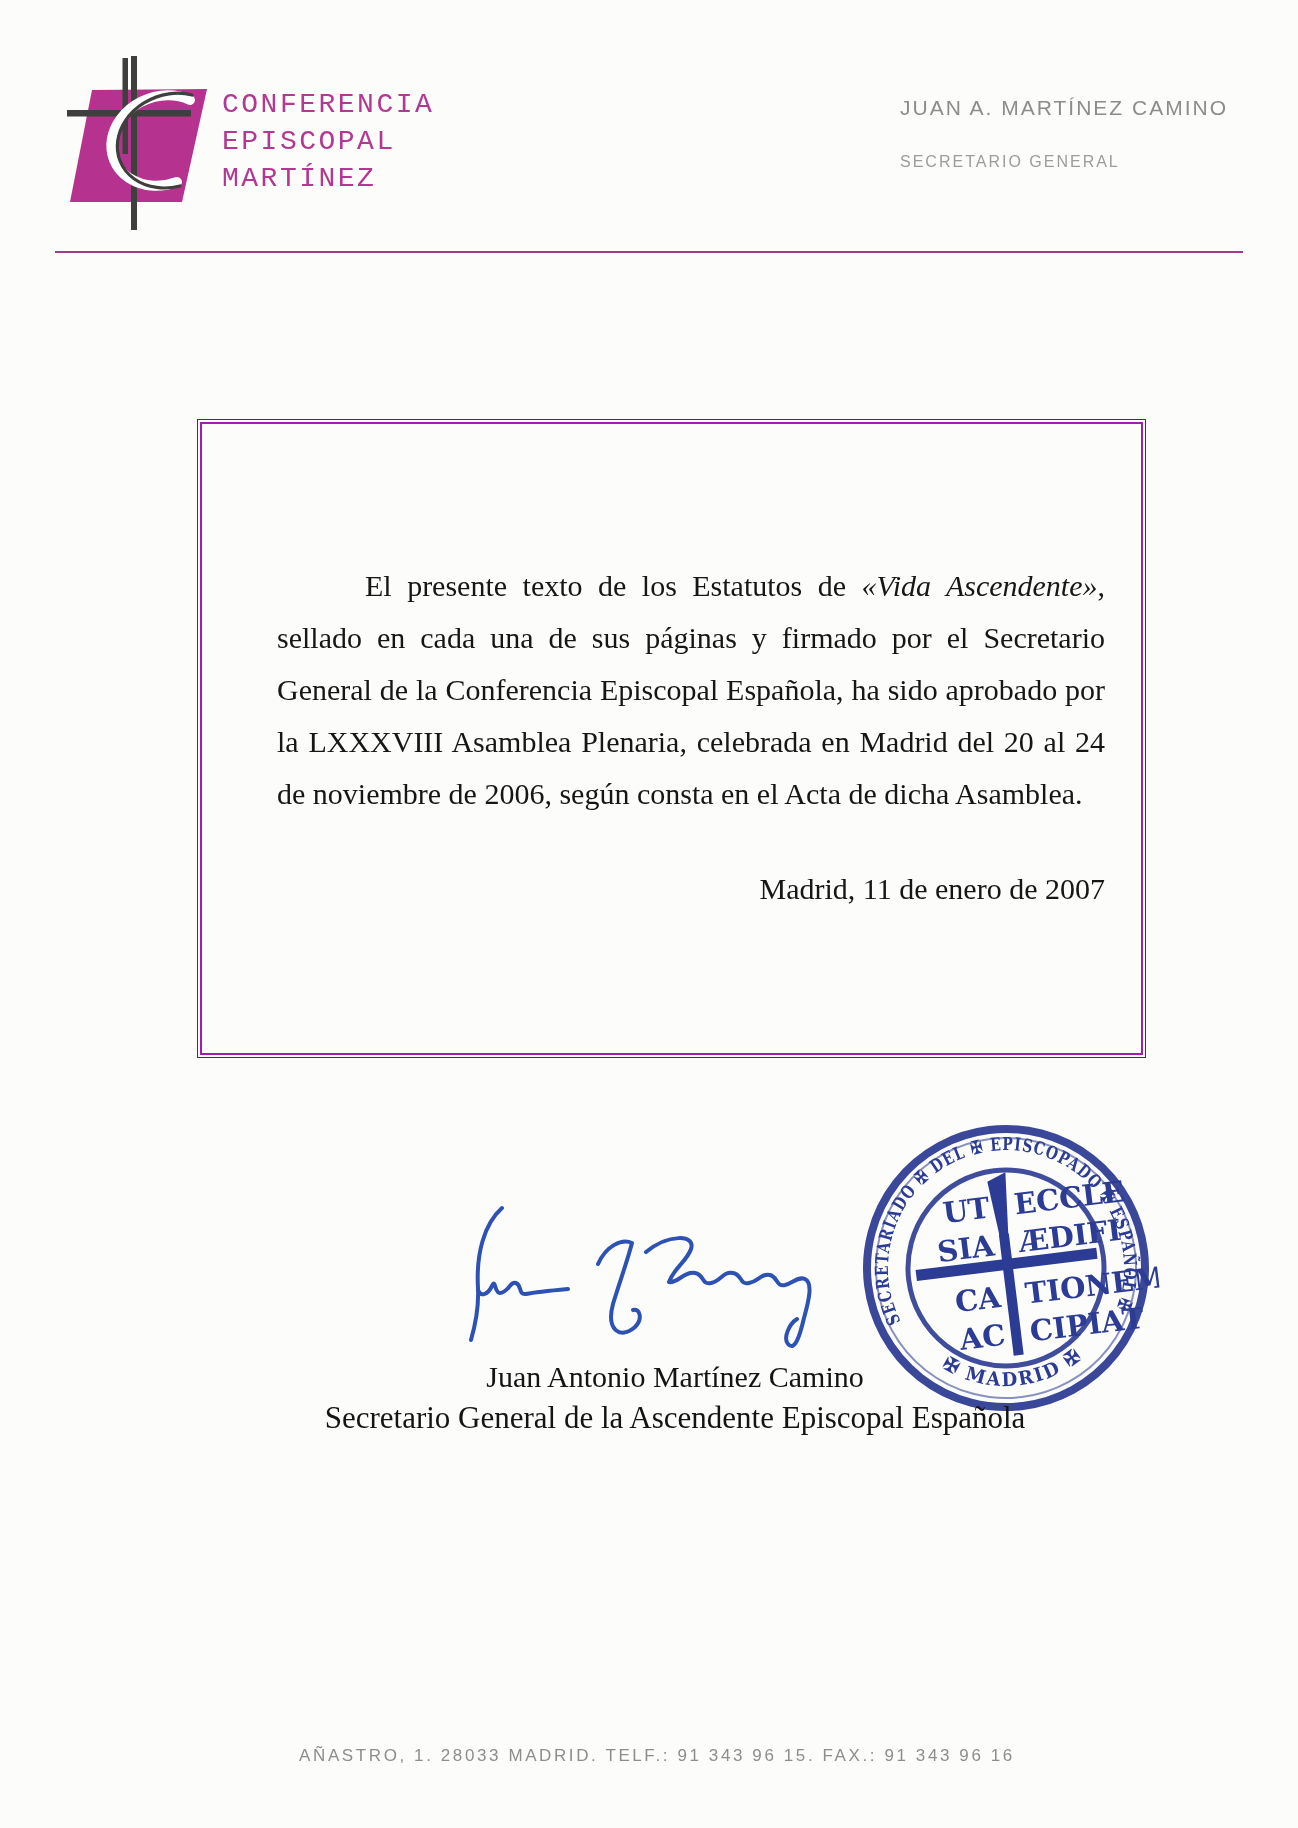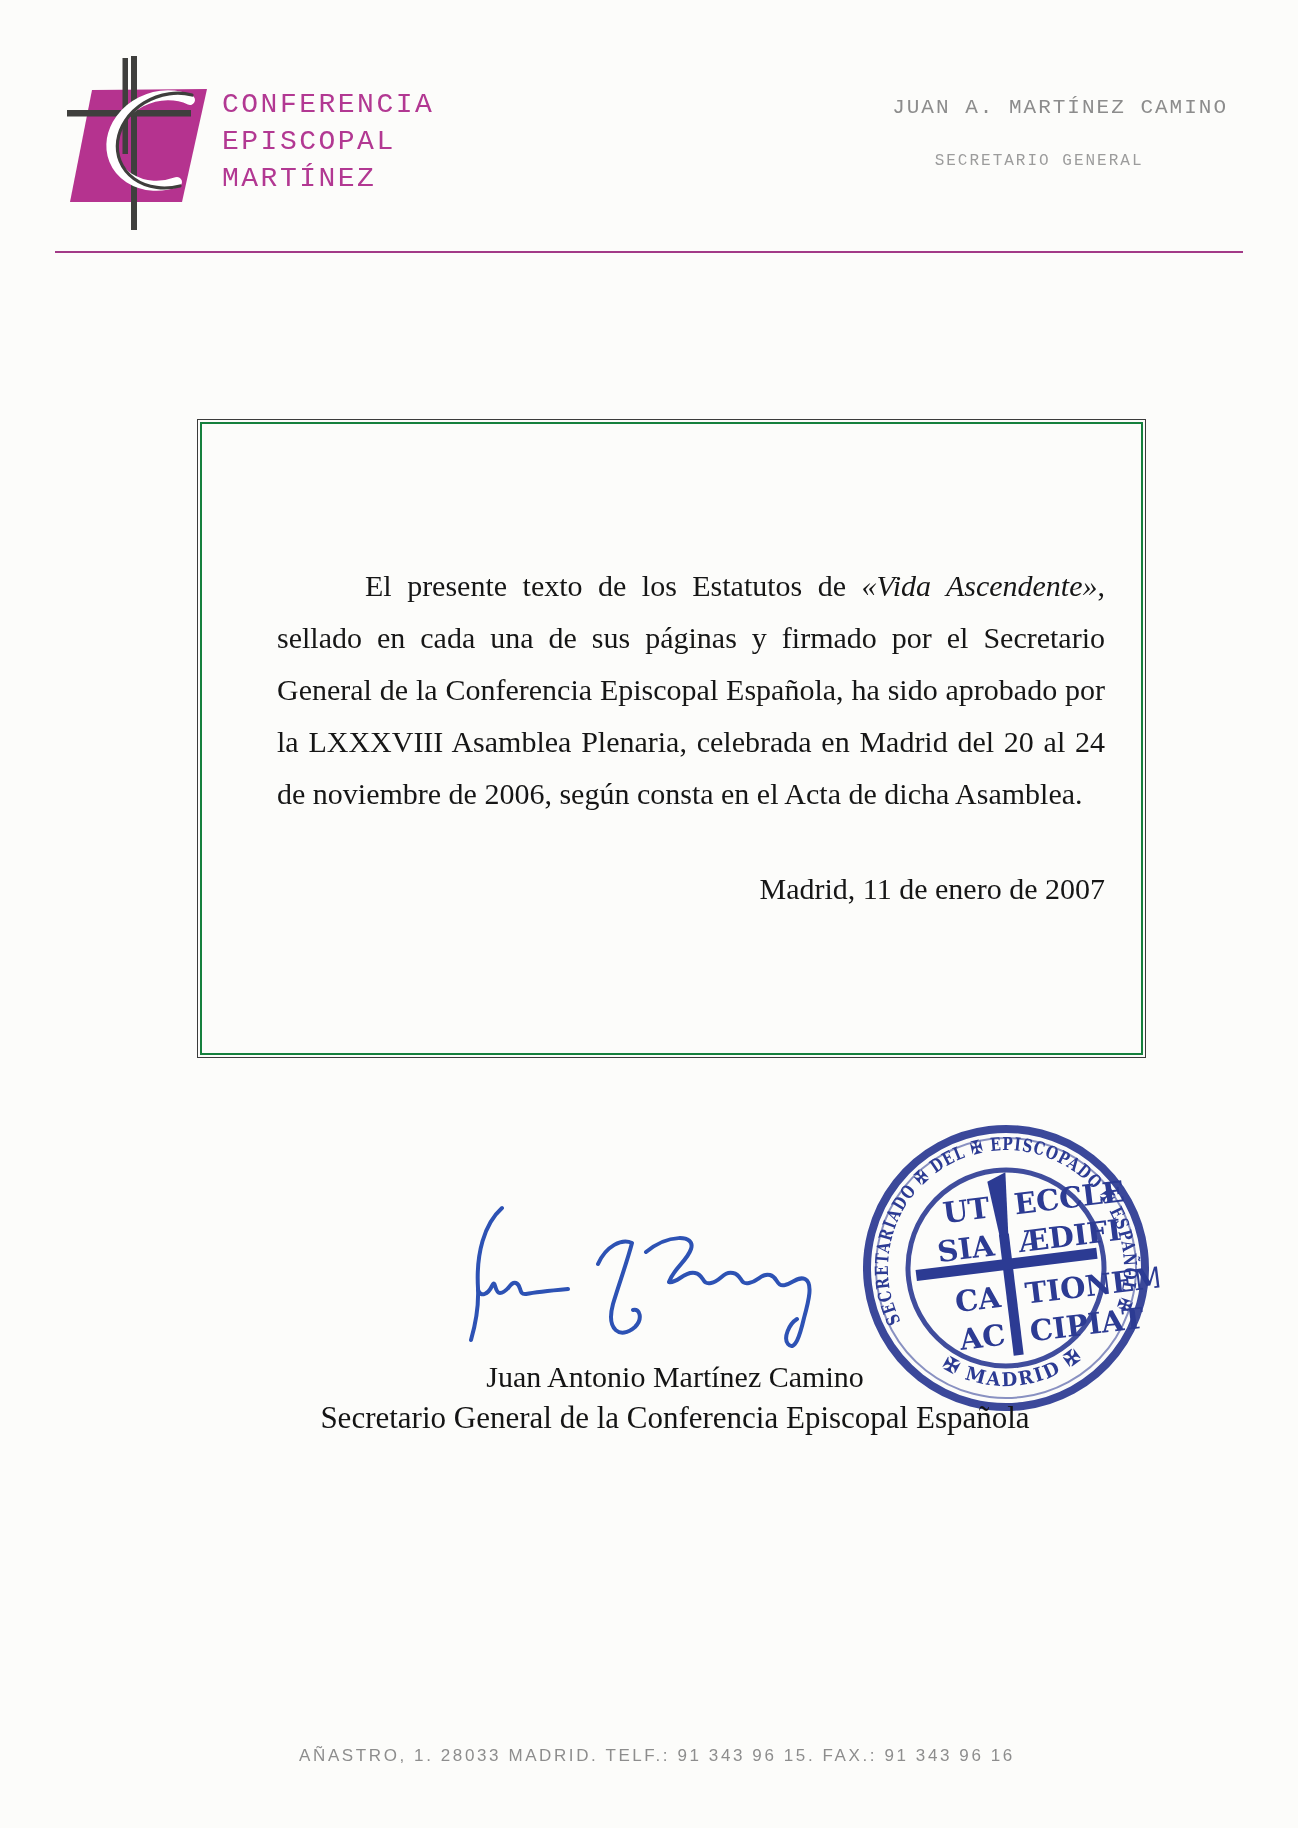--- a/index.html
+++ b/index.html
@@ -14,32 +14,32 @@
 
   
   .logo-svg{left:55px;top:52px;width:162px;height:182px;}
   .wordmark{
     left:222px;top:86px;
     font-family:Liberation Mono, monospace;
     color:#b23892;font-size:28px;letter-spacing:2.5px;
     line-height:37px;font-weight:400;
   }
   .official{
-    right:70px;top:96px;text-align:center;
-    font-family:Liberation Mono, monospace;color:#8c8c8c;
+    right:70px;top:96px;text-align:left;
+    font-family:Liberation Sans, sans-serif;color:#8c8c8c;
   }
   .official .name{font-size:21px;letter-spacing:2px;}
   .official .title{font-size:16px;letter-spacing:2px;color:#9c9c9c;margin-top:33px;margin-right:42px;}
   .rule{left:55px;top:251px;width:1188px;height:2px;background:#a23a87;}
 
   
   .cert-box{
     left:200px;top:422px;width:943px;height:633px;
     box-sizing:border-box;
-    border:2px solid #15803d;
+    border:2px solid #a21caf;
     outline:1px solid #3b3b3b;outline-offset:2px;
     background:transparent;
     padding:136px 38px 16px 75px;
   }
   .cert-par{
     font-size:30px;line-height:52px;color:#161616;
     text-align:justify;text-indent:88px;margin:0;
     width:828px;
   }
   .cert-par .ital{font-style:italic;}
@@ -166,18 +166,18 @@
       <text x="166" y="98">ECCLE</text>
       <text x="166" y="136">ÆDIFI</text>
       <text x="166" y="188">TIONEM</text>
       <text x="166" y="226">CIPIAT</text>
     </g>
   </g>
 </svg>
 
 <div class="abs signatory">
   <div class="sname">Juan Antonio Martínez Camino</div>
-  <div class="stitle">Secretario General de la Conferencia Episcopal Española</div>
+  <div class="stitle">Secretario General de la Ascendente Episcopal Española</div>
 </div>
 
 <div class="abs footer">
   <div class="addr">AÑASTRO, 1. 28033  MADRID. TELF.: 91 343 96 15. FAX.: 91 343 96 16</div>
 </div>
 
 </body></html>

